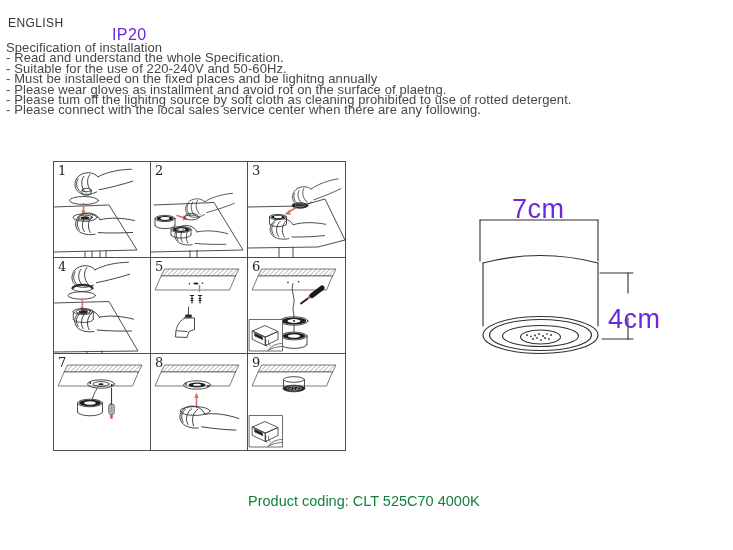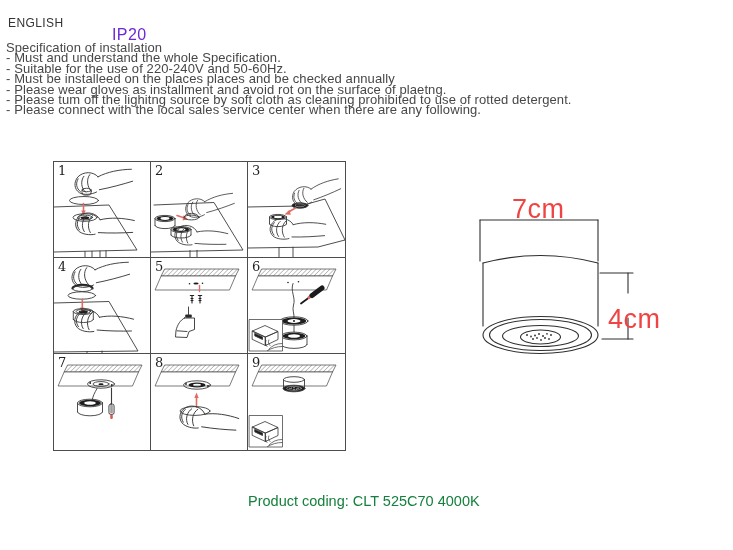--- a/index.html
+++ b/index.html
@@ -11,21 +11,21 @@
   .spec{left:6px;top:43px;font-size:13px;line-height:10.4px;color:#474747;letter-spacing:.1px;white-space:nowrap;}
   .grid{left:53px;top:161px;width:293px;height:290px;display:grid;
         grid-template-columns:repeat(3,1fr);grid-template-rows:repeat(3,1fr);
         border:1px solid #4d4d4d;box-sizing:border-box;}
   .cell{position:relative;border-right:1px solid #4d4d4d;border-bottom:1px solid #4d4d4d;}
   .cell:nth-child(3n){border-right:none;}
   .cell:nth-child(n+7){border-bottom:none;}
   .cell-num{position:absolute;top:1px;left:4px;font-family:"DejaVu Serif",serif;
             font-size:13px;color:#222;z-index:2;}
   .cell svg{position:absolute;left:0;top:0;}
-  .dim{color:#ef4444;font-size:27px;letter-spacing:.5px;}
+  .dim{color:#6d28d9;font-size:27px;letter-spacing:.5px;}
   .dim-w{left:512px;top:194px;}
   .dim-h{left:608px;top:304px;}
   .coding{left:248px;top:493px;font-size:14.5px;color:#15803d;}
   .defs-holder{position:absolute;width:0;height:0;overflow:hidden;}
 </style>
 </head>
 <body>
 
 <svg class="defs-holder" aria-hidden="true">
   <defs>
@@ -54,23 +54,23 @@
       <path d="M20,30 C23.5,26.5 27.5,24.5 33,24.5 M18.5,31.5 C23,29 28,27.5 33,27.5 M18,27.5 C16.5,25.5 16,23.5 17,21.5 M21,26.5 C19.5,25 19,23 19.8,21" fill="none" stroke="#333" stroke-width="0.7"></path>
     </g>
   </defs>
 </svg>
 
 <div class="abs hdr-lang">ENGLISH</div>
 <div class="abs hdr-ip">IP20</div>
 
 <div class="abs spec">
   <div>Specification of installation</div>
-  <div>- Must and understand the whole Specification.</div>
+  <div>- Read and understand the whole Specification.</div>
   <div>- Suitable for the use of 220-240V and 50-60Hz.</div>
-  <div>- Must be installeed on the places places and be checked annually</div>
+  <div>- Must be installeed on the fixed places and be lighitng annually</div>
   <div>- Please wear gloves as installment and avoid rot on the surface of plaetng.</div>
   <div>- Please tum off the lighitng source by soft cloth as cleaning prohibited to use of rotted detergent.</div>
   <div>- Please connect with the local sales service center when there are any following.</div>
 </div>
 
 <div class="abs grid">
 
   <div class="cell">
     <span class="cell-num">1</span>
     <svg width="97" height="95" viewBox="0 0 97 95">

